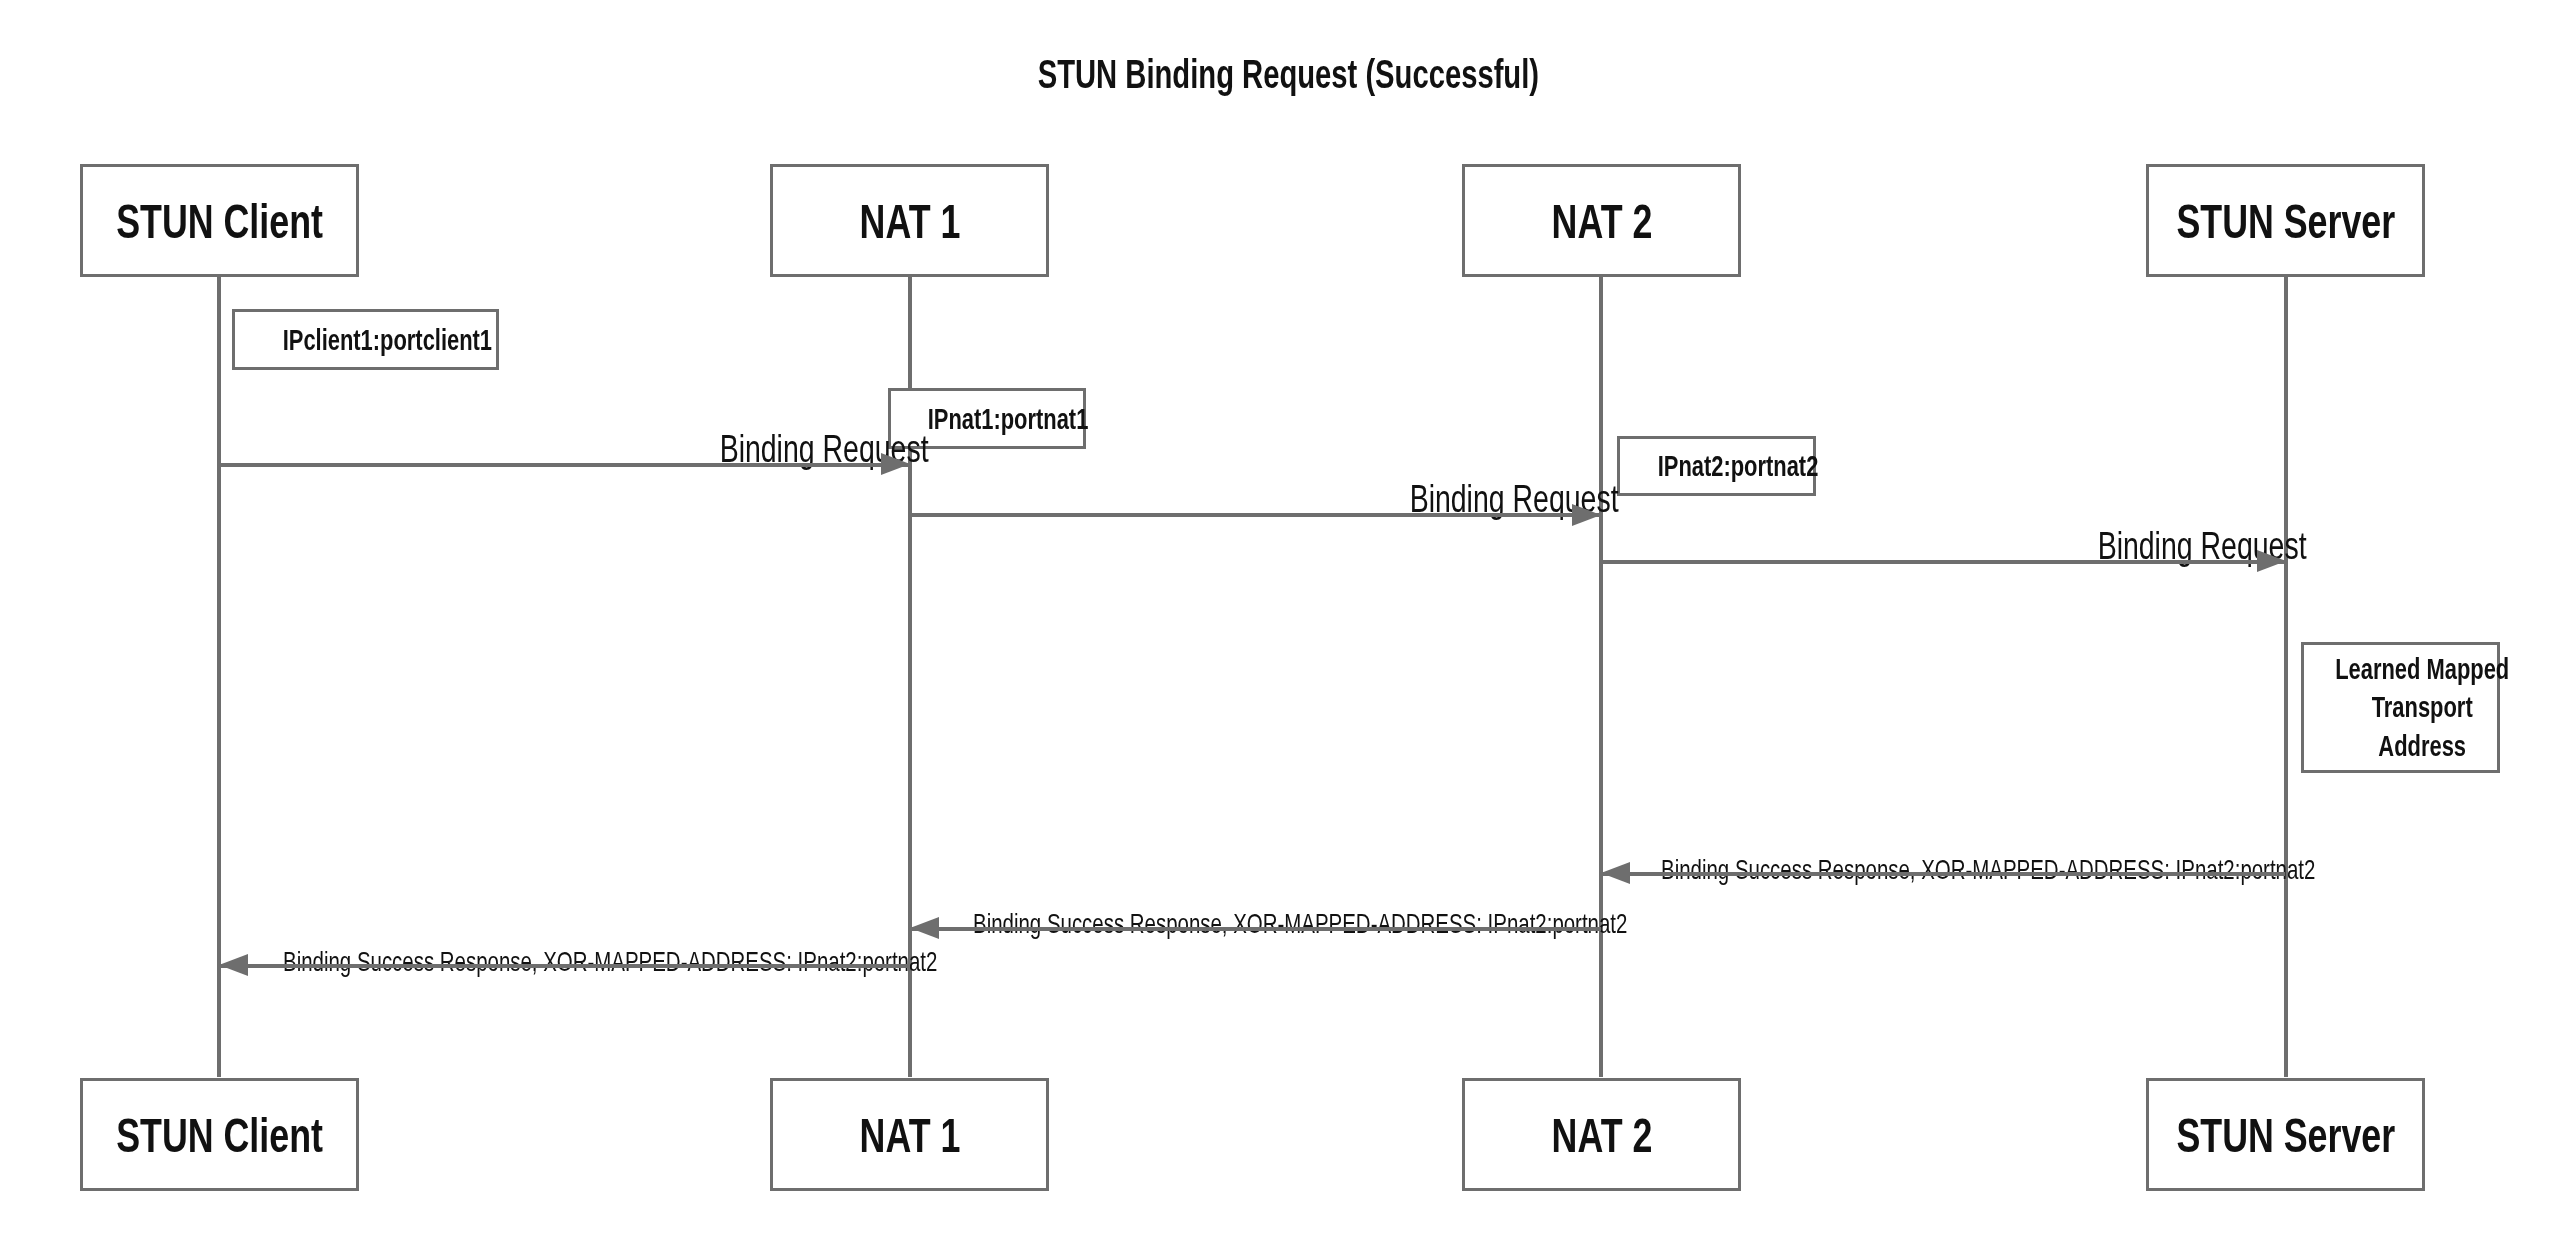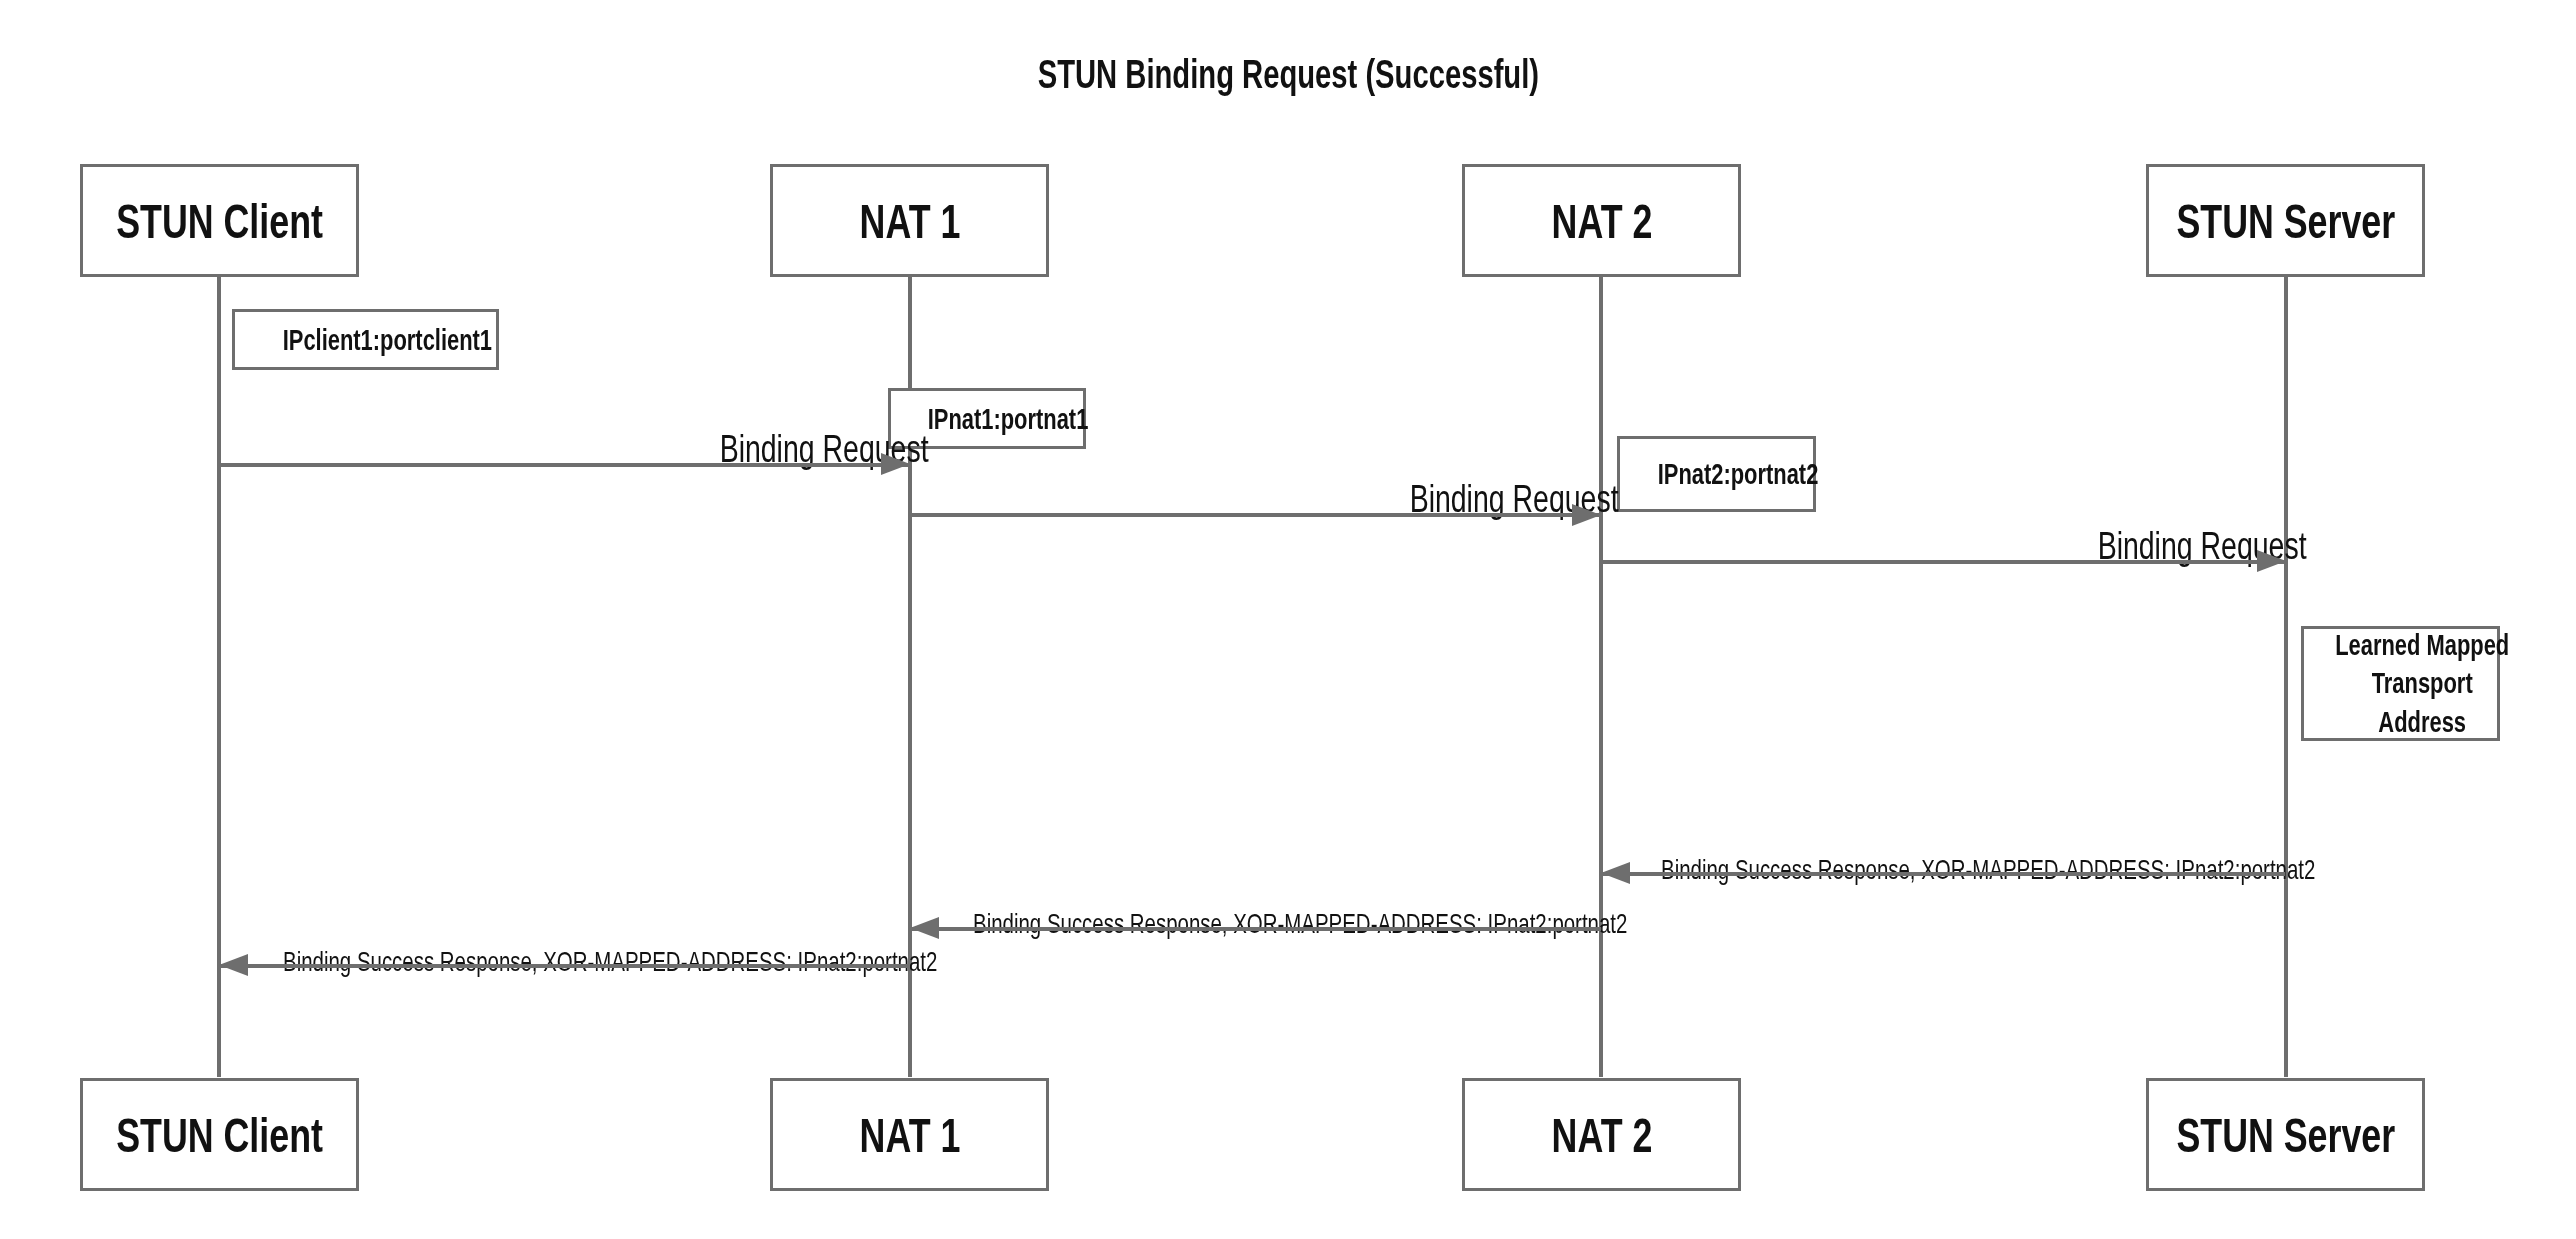--- a/index.html
+++ b/index.html
@@ -56,24 +56,24 @@
   <div class="lifeline" style="left:908px;"></div>
   <div class="lifeline" style="left:1599px;"></div>
   <div class="lifeline" style="left:2284px;"></div>
 
   <div class="note" style="left:232px;top:309px;width:267px;height:61px;">
     <span class="lbl cond">IPclient1:portclient1</span>
   </div>
   <div class="note" style="left:888px;top:388px;width:198px;height:61px;">
     <span class="lbl cond">IPnat1:portnat1</span>
   </div>
-  <div class="note" style="left:1617px;top:436px;width:199px;height:76px;">
+  <div class="note" style="left:1617px;top:436px;width:199px;height:60px;">
     <span class="lbl cond">IPnat2:portnat2</span>
   </div>
-  <div class="note" style="left:2301px;top:626px;width:199px;height:115px;">
+  <div class="note" style="left:2301px;top:642px;width:199px;height:131px;">
     <div class="lbl cond multiline">
       <span>Learned Mapped</span>
       <span>Transport</span>
       <span>Address</span>
     </div>
   </div>
 
   <div class="msg-label req" style="left:162px;top:399px;"><span class="cond">Binding Request</span></div>
   <div class="msg-line" style="left:219px;top:463px;width:691px;"></div>
   <div class="head-right" style="left:881px;top:453px;"></div>

